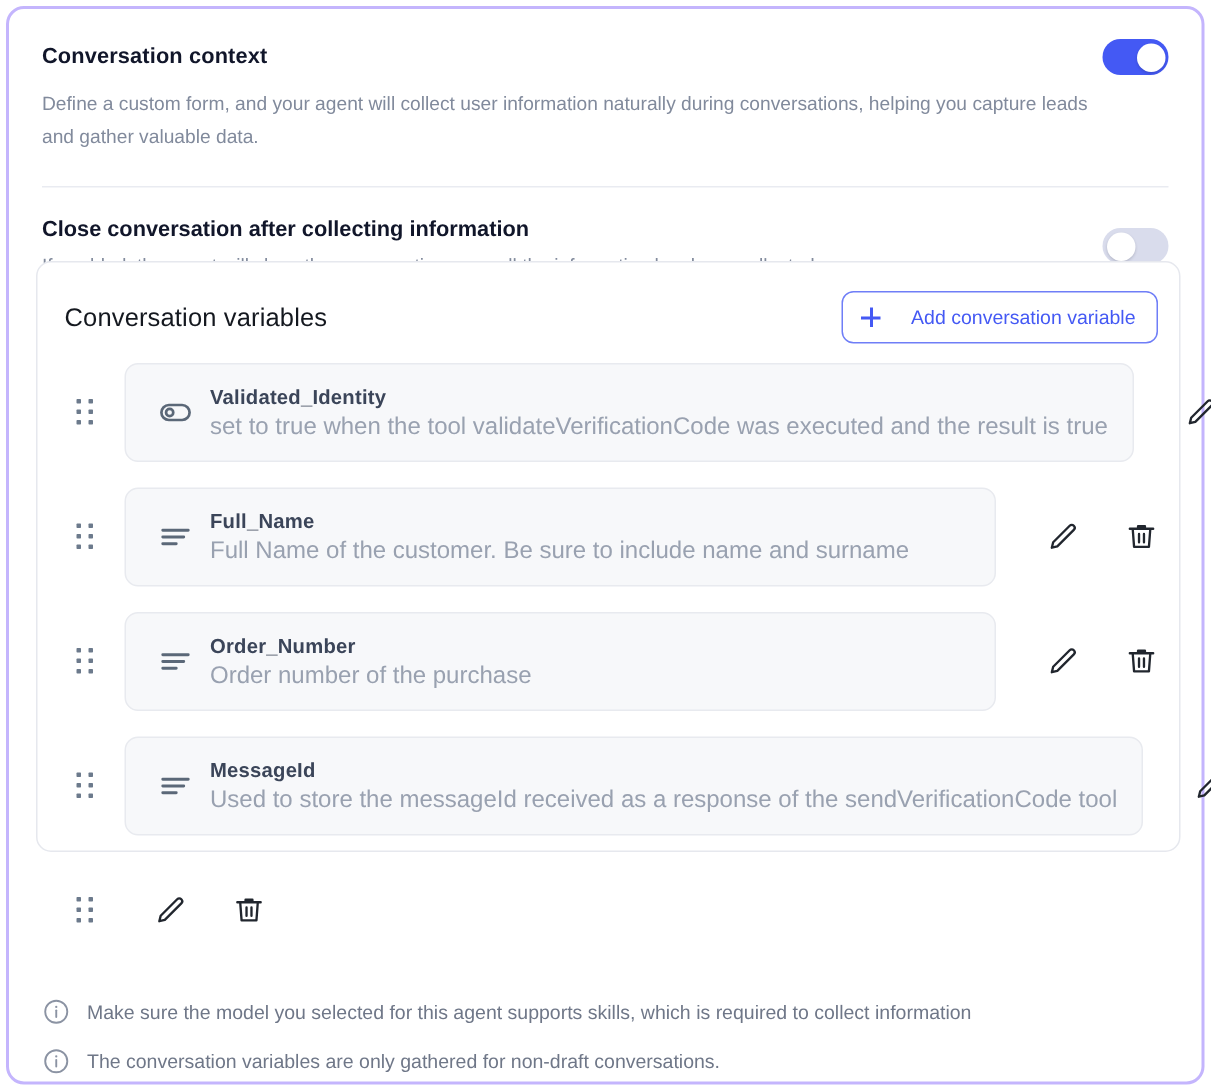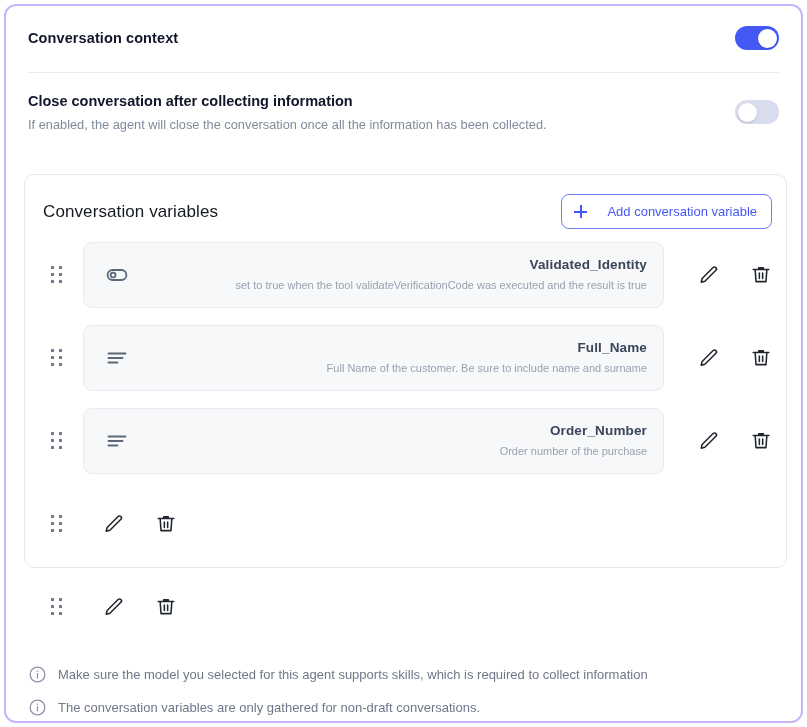--- a/index.html
+++ b/index.html
@@ -157,21 +157,20 @@
   .plus-icon:after  { top: 0; left: 5.5px; height: 13px; width: 2px; }
 
   
   .var-list { padding: 12px 0 0 0; }
   .var-row {
     display: flex;
     align-items: center;
     padding: 0 14px 0 18px;
     height: 67px;
     margin-bottom: 16px;
-    text-align: right;
   }
   .drag-handle {
     width: 26px;
     flex: 0 0 auto;
     display: flex;
     justify-content: center;
     cursor: grab;
   }
   .dots {
     display: grid;
@@ -211,21 +210,21 @@
     padding-left: 6px;
   }
   .var-name {
     font-size: 13.5px;
     font-weight: bold;
     color: #3b4559;
     letter-spacing: .15px;
     line-height: 17px;
   }
   .var-desc {
-    font-size: 11px;
+    font-size: 16px;
     color: #99a1b0;
     line-height: 18px;
     margin-top: 3px;
     white-space: nowrap;
     overflow: hidden;
     text-overflow: ellipsis;
   }
   .row-actions {
     display: flex;
     align-items: center;
@@ -267,20 +266,21 @@
 
 <div class="outer-card">
 
   <div class="section">
     <div class="section-head">
       <h2 class="section-title">Conversation context</h2>
       <div class="toggle on">
         <span class="knob"></span>
       </div>
     </div>
+    <p class="section-desc">Define a custom form, and your agent will collect user information naturally during conversations, helping you capture leads and gather valuable data.</p>
   </div>
 
   <div class="divider"></div>
 
   <div class="section">
     <div class="close-row">
       <div>
         <div class="title">Close conversation after collecting information</div>
         <div class="sub">If enabled, the agent will close the conversation once all the information has been collected.</div>
       </div>
@@ -416,20 +416,31 @@
       <div class="var-row">
         <div class="drag-handle">
           <span class="dots">
               <i></i>
               <i></i>
               <i></i>
               <i></i>
               <i></i>
               <i></i>
             </span>
+        </div>
+        <div class="var-box">
+          <div class="type-icon">
+            <svg width="24" height="24" viewBox="0 0 24 24" fill="none" stroke="currentColor" stroke-width="1.9" stroke-linecap="round">
+              <path d="M3.5 7.5h17M3.5 12h14M3.5 16.5h9"></path>
+            </svg>
+          </div>
+          <div class="var-text">
+            <div class="var-name">MessageId</div>
+            <div class="var-desc">Used to store the messageId received as a response of the sendVerificationCode tool</div>
+          </div>
         </div>
         <div class="row-actions">
           <button class="icon-btn">
             <svg width="22" height="22" viewBox="0 0 24 24" fill="none" stroke="currentColor" stroke-width="1.7" stroke-linecap="round" stroke-linejoin="round">
               <path d="M16.5 3.8a2.1 2.1 0 0 1 3 3L7.5 18.8l-4 1 1-4z"></path>
             </svg>
           </button>
           <button class="icon-btn">
             <svg width="22" height="22" viewBox="0 0 24 24" fill="none" stroke="currentColor" stroke-width="1.7" stroke-linecap="round" stroke-linejoin="round">
               <path d="M3.5 6h17M9.5 6V4.2h5V6M5.6 6l1 13.2h10.8L18.4 6"></path>

